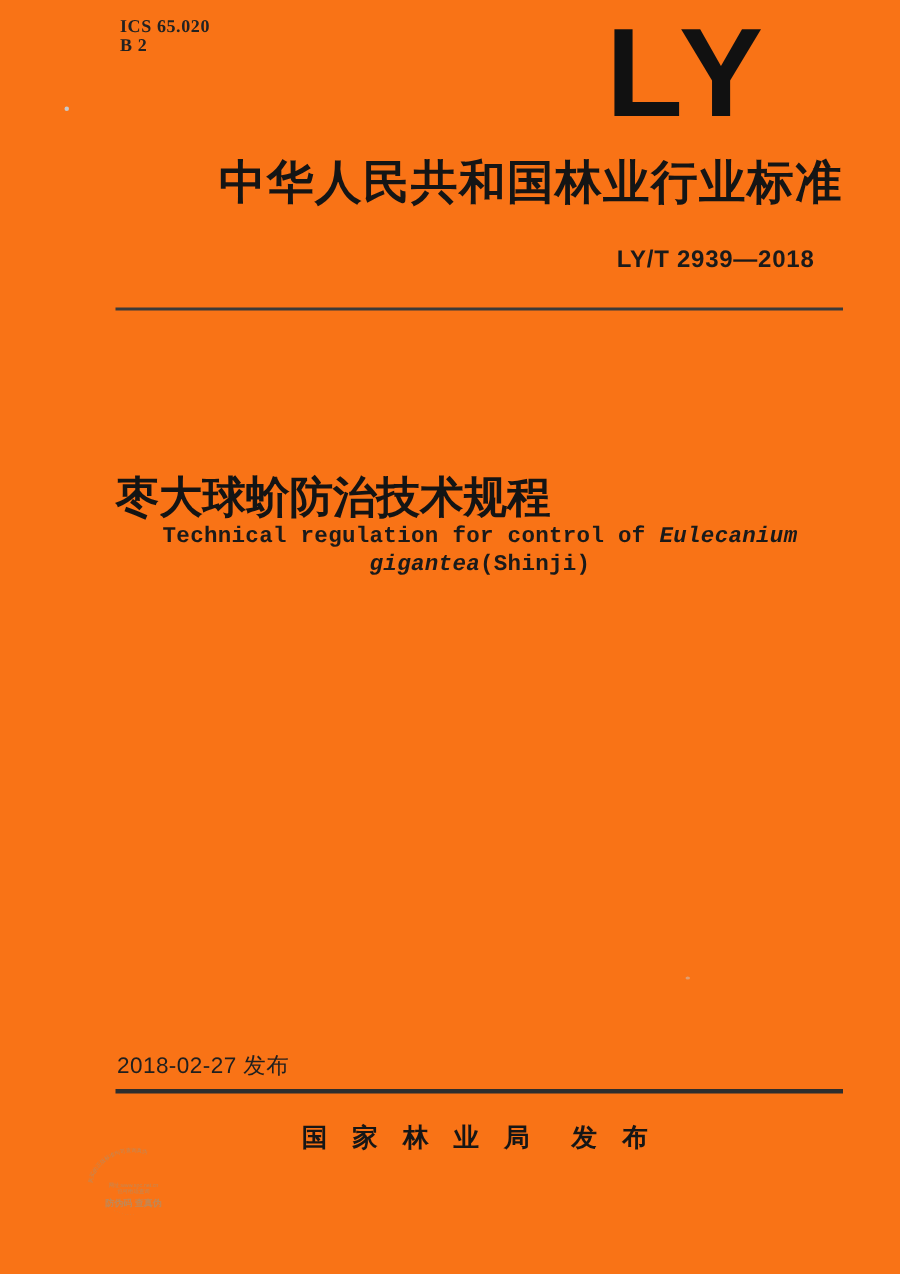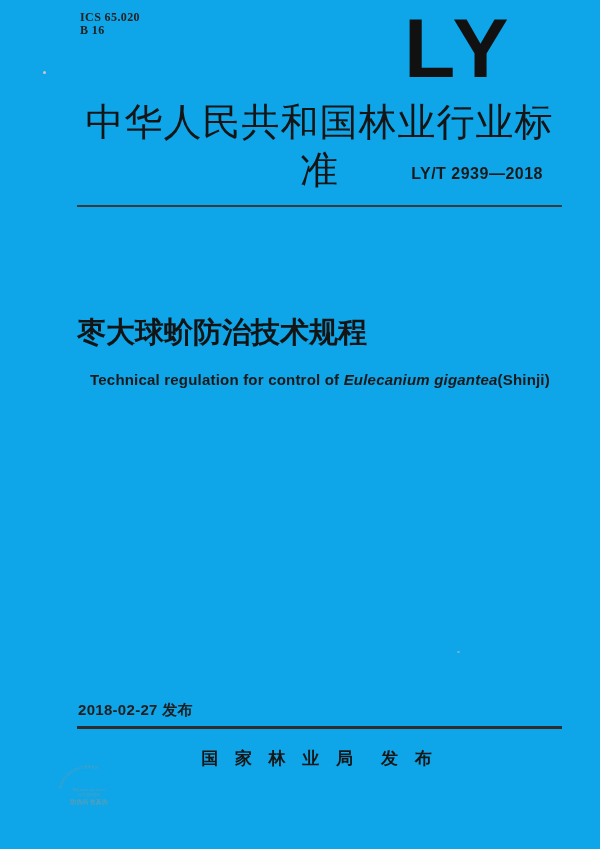--- a/index.html
+++ b/index.html
@@ -4,43 +4,43 @@
 <style>
   html,body{margin:0;padding:0;}
   body{
     width:600px;height:849px;
     background:#ffffff;
     font-family:"Liberation Sans","DejaVu Sans",sans-serif;
     color:#1c1c1c;
     position:relative;
     overflow:hidden;
   }
-  .page{position:absolute;inset:0;background:#0ea5e9;}
+  .page{position:absolute;inset:0;background:#f97316;}
 
   
   .ics-block{
     position:absolute;left:80px;top:11px;
     font-family:"Liberation Serif","DejaVu Serif",serif;
     font-weight:bold;font-size:12px;line-height:13px;
     letter-spacing:.4px;color:#222;
   }
 
   
   .ly-logo{
     position:absolute;left:404px;top:6px;
     font-family:"Liberation Sans","DejaVu Sans",sans-serif;
     font-weight:bold;font-size:84px;line-height:84px;
     letter-spacing:5px;color:#111;
   }
 
   
   .heading-cn{
     position:absolute;left:77px;top:98px;width:485px;
-    text-align:center;
-    font-weight:normal;font-size:38px;line-height:48px;
+    text-align:right;
+    font-weight:bold;font-size:31px;line-height:48px;
     letter-spacing:1px;color:#151515;
     font-family:"Liberation Sans","DejaVu Sans",sans-serif;
   }
 
   
   .std-number{
     position:absolute;right:57px;top:165px;
     font-weight:bold;font-size:16px;letter-spacing:.5px;
     color:#1a1a1a;
     margin-left:48px;
@@ -53,32 +53,32 @@
   
   .main-title{
     position:absolute;left:77px;top:314px;width:485px;
     text-align:left;
     font-weight:bold;font-size:29px;line-height:36px;
     letter-spacing:0px;color:#141414;
   }
 
   
   .en-title{
-    position:absolute;left:40px;top:370px;width:560px;
+    position:absolute;left:40px;top:348px;width:560px;
     text-align:center;
-    font-family:Liberation Sans, sans-serif;
+    font-family:Liberation Mono, monospace;
     font-weight:bold;font-size:15px;line-height:19px;
     color:#1a1a1a;letter-spacing:.2px;
   }
   .en-title .latin{font-style:italic;}
 
   
   .date{
     position:absolute;top:701px;
-    font-weight:bold;font-size:15px;color:#1f1f1f;
+    font-weight:normal;font-size:15px;color:#1f1f1f;
     letter-spacing:.3px;
   }
   .date-left{left:78px;}
   .date-right{right:40px;}
 
   
   .publisher-row{
     position:absolute;left:77px;top:747px;width:485px;
     text-align:center;
     font-weight:bold;font-size:17px;color:#161616;
@@ -98,21 +98,21 @@
   .speck1{left:43px;top:71px;width:3px;height:3px;}
   .speck2{left:457px;top:651px;width:3px;height:2px;opacity:.5;}
 </style>
 </head>
 <body>
 
 <div class="page">
 
   <div class="ics-block">
     <div>ICS 65.020</div>
-    <div>B 16</div>
+    <div>B 2</div>
   </div>
 
   <div class="ly-logo">LY</div>
 
   <div class="heading-cn">中华人民共和国林业行业标准</div>
 
   <div class="std-number">LY/T 2939—2018</div>
 
   <div class="rule rule-top"></div>
 

